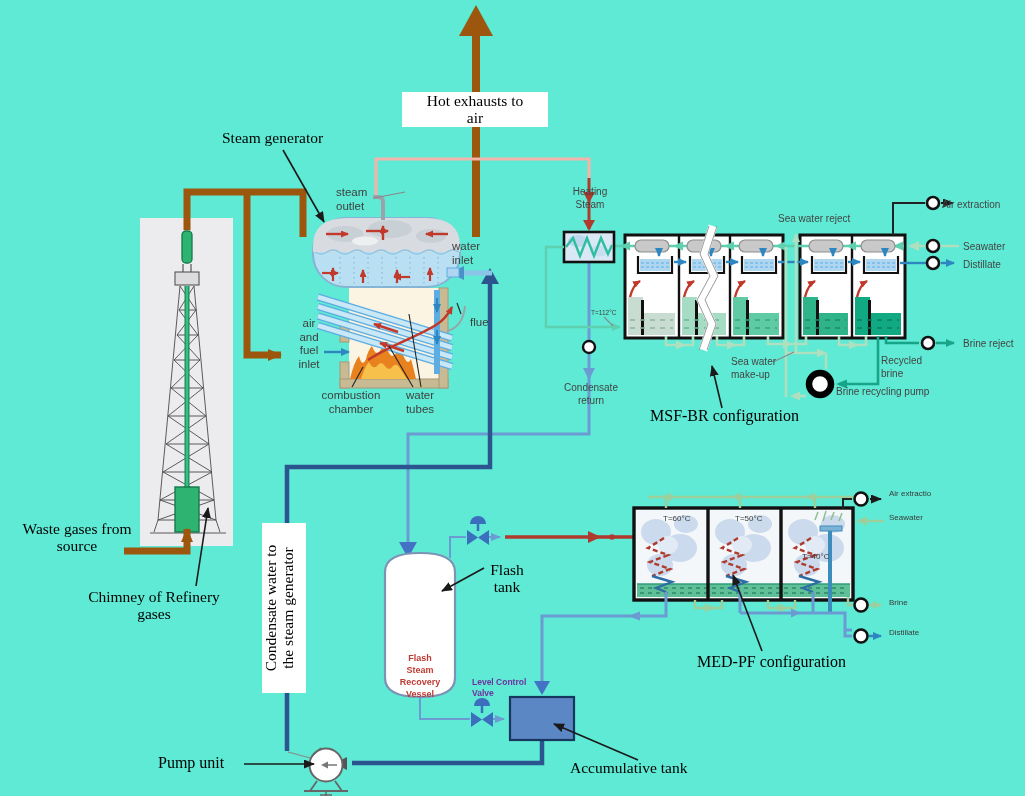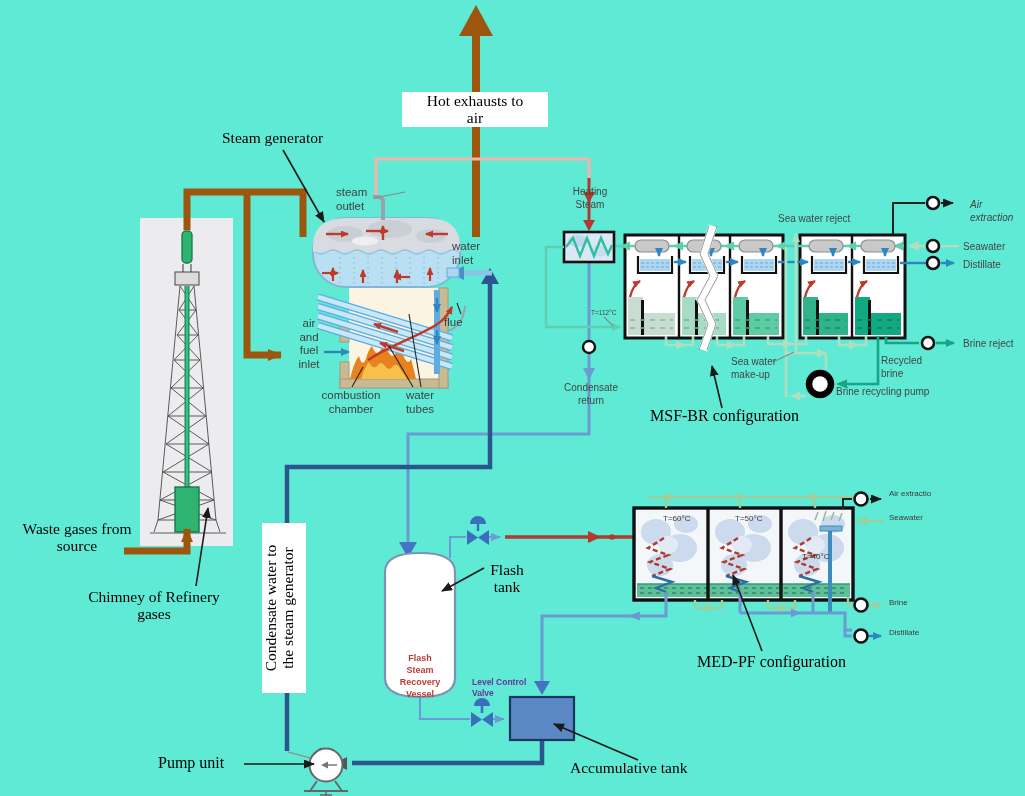--- a/index.html
+++ b/index.html
@@ -502,33 +502,33 @@
 <div class="lbl" style="left:570px;top:759px;width:155px;">Accumulative tank</div>
 <div class="lbl c" style="left:481px;top:561px;width:52px;">Flash
 tank</div>
 <div class="lbl" style="left:650px;top:407px;width:190px;font-size:16px;">MSF-BR configuration</div>
 <div class="lbl" style="left:697px;top:653px;width:190px;font-size:16px;">MED-PF configuration</div>
 
 <div class="lbl sans" style="left:336px;top:186px;">steam
 outlet</div>
 <div class="lbl sans" style="left:452px;top:240px;">water
 inlet</div>
-<div class="lbl sans" style="left:444px;top:316px;">flue</div>
+<div class="lbl sans" style="left:470px;top:316px;">flue</div>
 <div class="lbl sans c" style="left:292px;top:317px;width:34px;">air
 and
 fuel
 inlet</div>
 <div class="lbl sans c" style="left:303px;top:389px;width:96px;">combustion
 chamber</div>
 <div class="lbl sans c" style="left:394px;top:389px;width:52px;">water
 tubes</div>
 
 <div class="lbl tiny c" style="left:558px;top:186px;width:64px;">Heating Steam</div>
 <div class="lbl tiny" style="left:762px;top:213px;padding-left:16px;">Sea water reject</div>
-<div class="lbl tiny" style="left:970px;top:199px;font-style:italic;">Air extraction</div>
+<div class="lbl tiny" style="left:942px;top:199px;">Air extraction</div>
 <div class="lbl tiny" style="left:963px;top:241px;">Seawater</div>
 <div class="lbl tiny" style="left:963px;top:259px;">Distillate</div>
 <div class="lbl tiny" style="left:963px;top:338px;">Brine reject</div>
 <div class="lbl tiny" style="left:591px;top:309px;font-size:6.5px;">T=112°C</div>
 <div class="lbl tiny c" style="left:562px;top:382px;width:58px;">Condensate
 return</div>
 <div class="lbl tiny" style="left:731px;top:356px;">Sea water
 make-up</div>
 <div class="lbl tiny" style="left:881px;top:355px;">Recycled
 brine</div>

